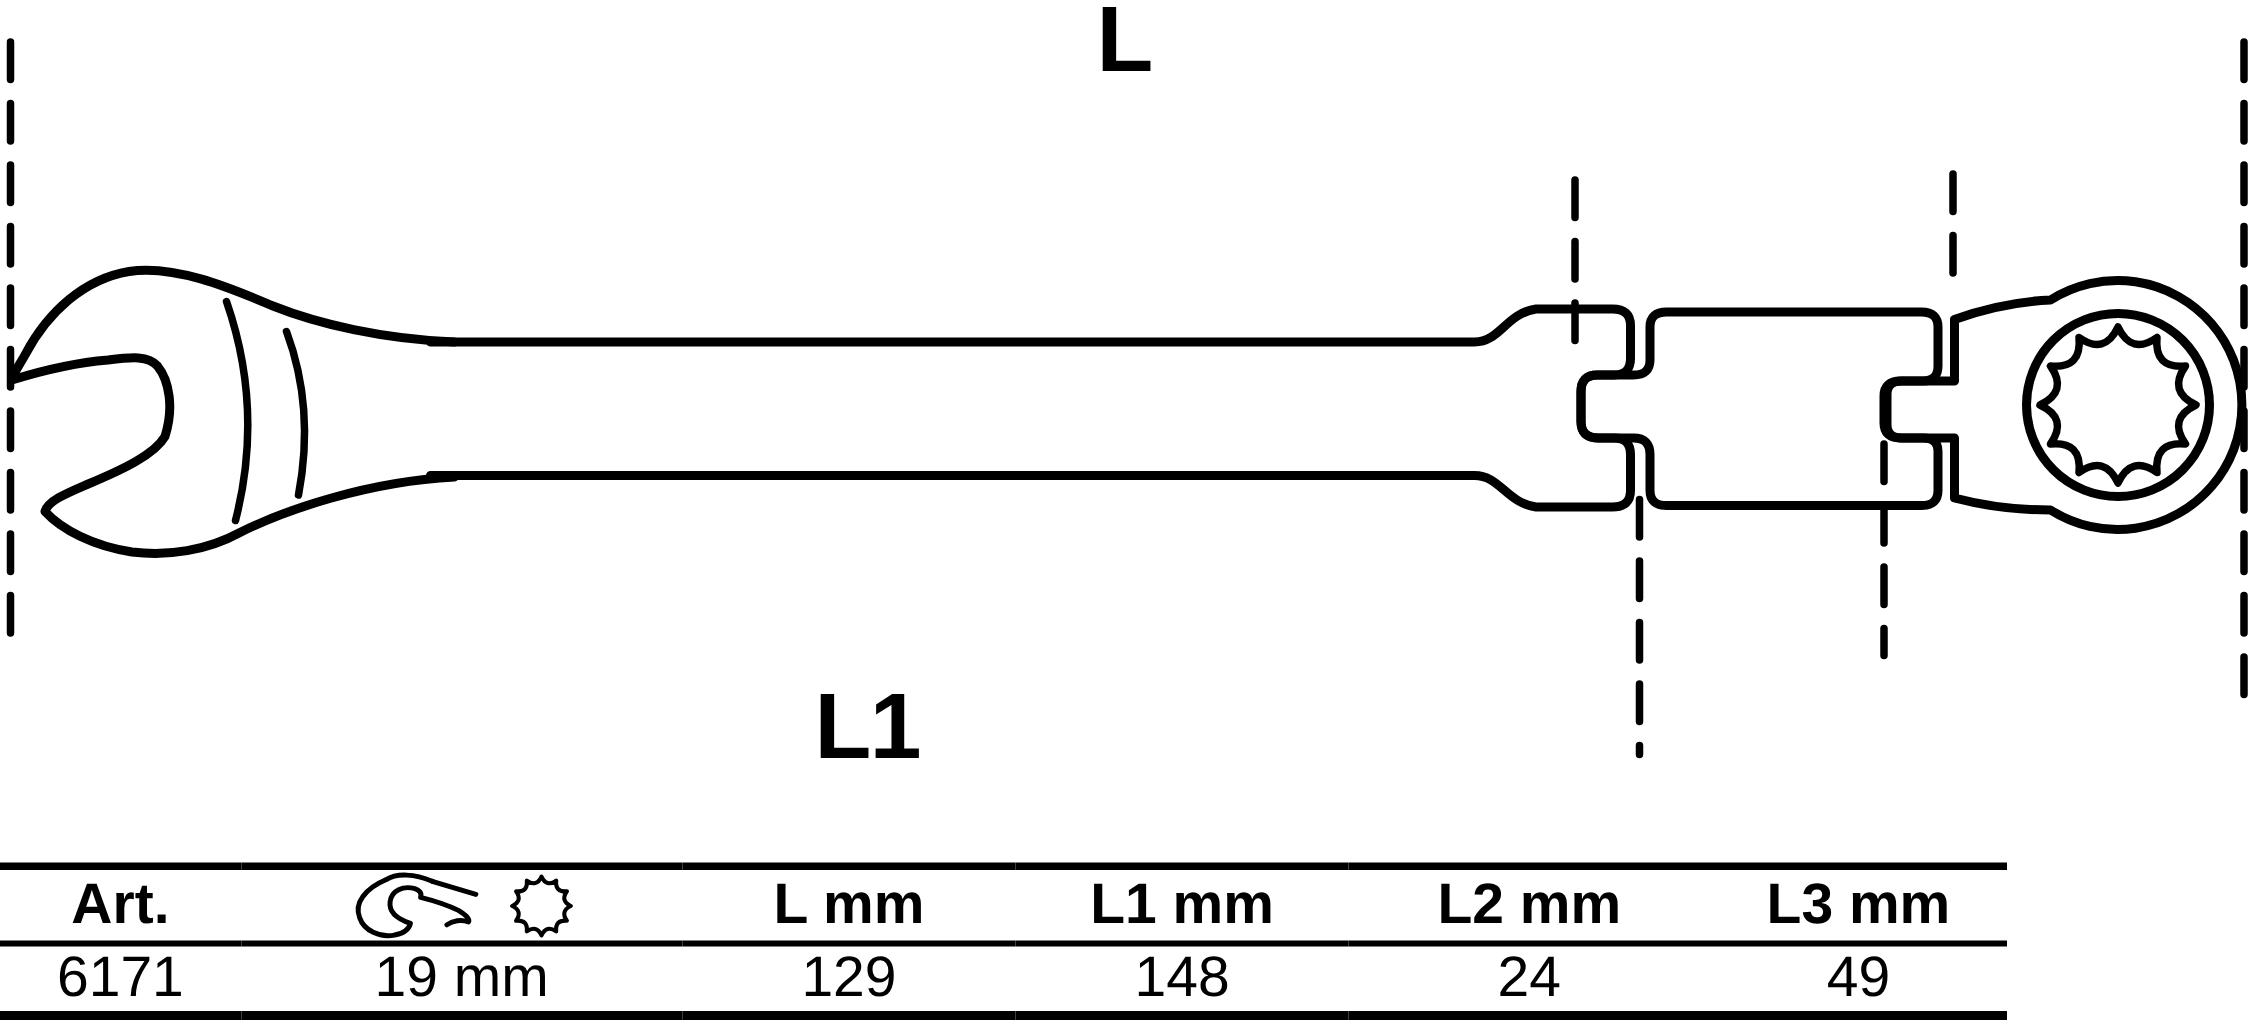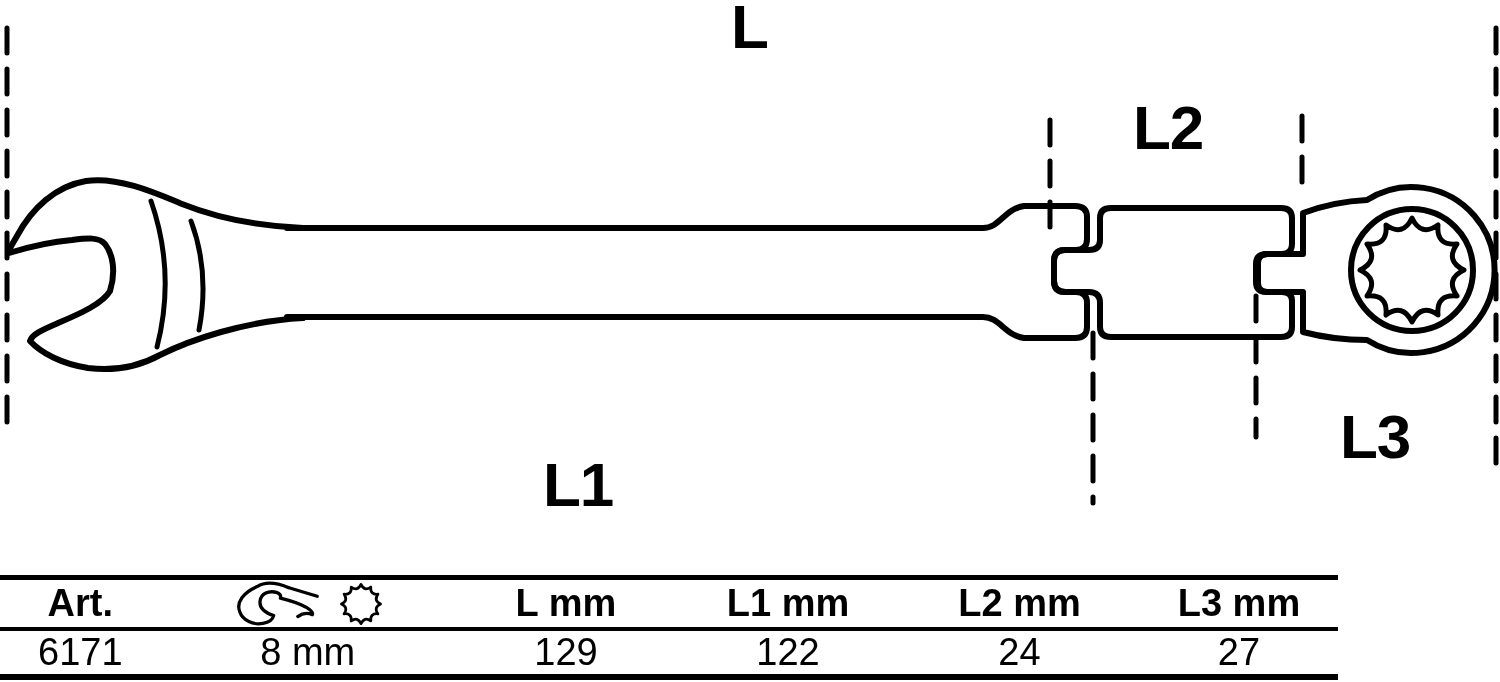--- a/index.html
+++ b/index.html
@@ -86,22 +86,20 @@
     <circle cx="1412" cy="270" r="61"></circle>
     <path stroke-width="5" d="
       M 1464,270 Q 1445,279 1457,296 Q 1436,294 1438,315 Q 1421,303 1412,322
       Q 1403,303 1386,315 Q 1388,294 1367,296 Q 1379,279 1360,270
       Q 1379,261 1367,244 Q 1388,246 1386,225 Q 1403,237 1412,218
       Q 1421,237 1438,225 Q 1436,246 1457,244 Q 1445,261 1464,270 Z"></path>
   </svg>
 
   <div class="dim-label" style="left:731px;top:-4px;">L</div>
   <div class="dim-label" style="left:543px;top:454px;">L1</div>
-  <div class="dim-label" style="left:1133px;top:97px;">L2</div>
-  <div class="dim-label" style="left:1340px;top:406px;">L3</div>
 
   <table class="spec-table">
     <colgroup>
       <col style="width:12%">
         <col style="width:22%">
         <col style="width:16.6%">
       <col style="width:16.6%">
         <col style="width:18%">
         <col style="width:14.8%">
     </colgroup>
@@ -126,21 +124,21 @@
         </th>
         <th>L mm</th>
         <th>L1 mm</th>
         <th>L2 mm</th>
         <th>L3 mm</th>
       </tr>
     </thead>
     <tbody>
       <tr>
         <td>6171</td>
-        <td>8 mm</td>
+        <td>19 mm</td>
         <td>129</td>
-        <td>122</td>
+        <td>148</td>
         <td>24</td>
-        <td>27</td>
+        <td>49</td>
       </tr>
     </tbody>
   </table>
 </div>
 
 </body></html>

